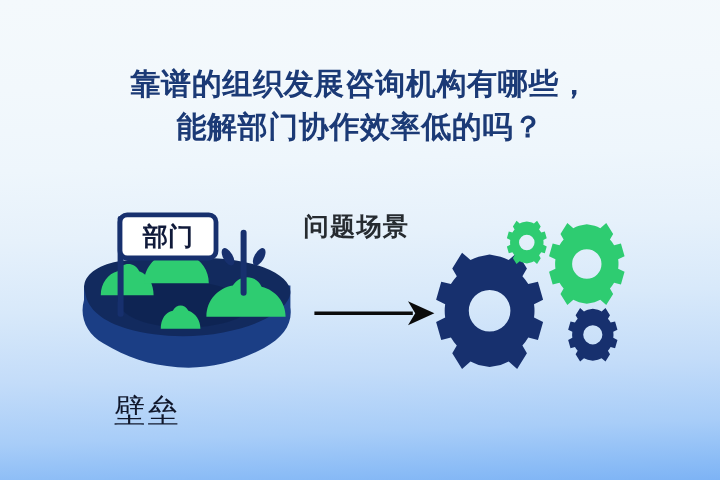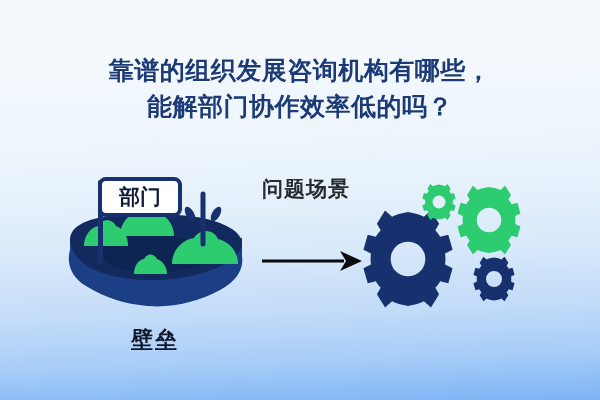--- a/index.html
+++ b/index.html
@@ -46,38 +46,38 @@
     text-shadow: 0 1px 0 rgba(255,255,255,0.55);
   }
   #headline .line {
     display: block;
     white-space: nowrap;
   }
 
   
   #scene-caption {
     position: absolute;
-    left: 220px;
+    left: 232px;
     top: 175px;
     width: 130px;
-    text-align: right;
+    text-align: center;
     color: #262b30;
     font-weight: bold;
     font-size: 21px;
     letter-spacing: 1px;
   }
 
   
   .bottom-label {
     position: absolute;
     top: 325px;
-    text-align: center;
+    text-align: left;
     color: #10172b;
-    font-weight: bold;
-    font-size: 22px;
+    font-weight: normal;
+    font-size: 26px;
     letter-spacing: 2px;
   }
   #label-left  { left: 95px;  width: 120px; }
   #label-right { left: 385px; width: 120px; }
 
   
   #island-art {
     position: absolute;
     left: 62px;
     top: 178px;

